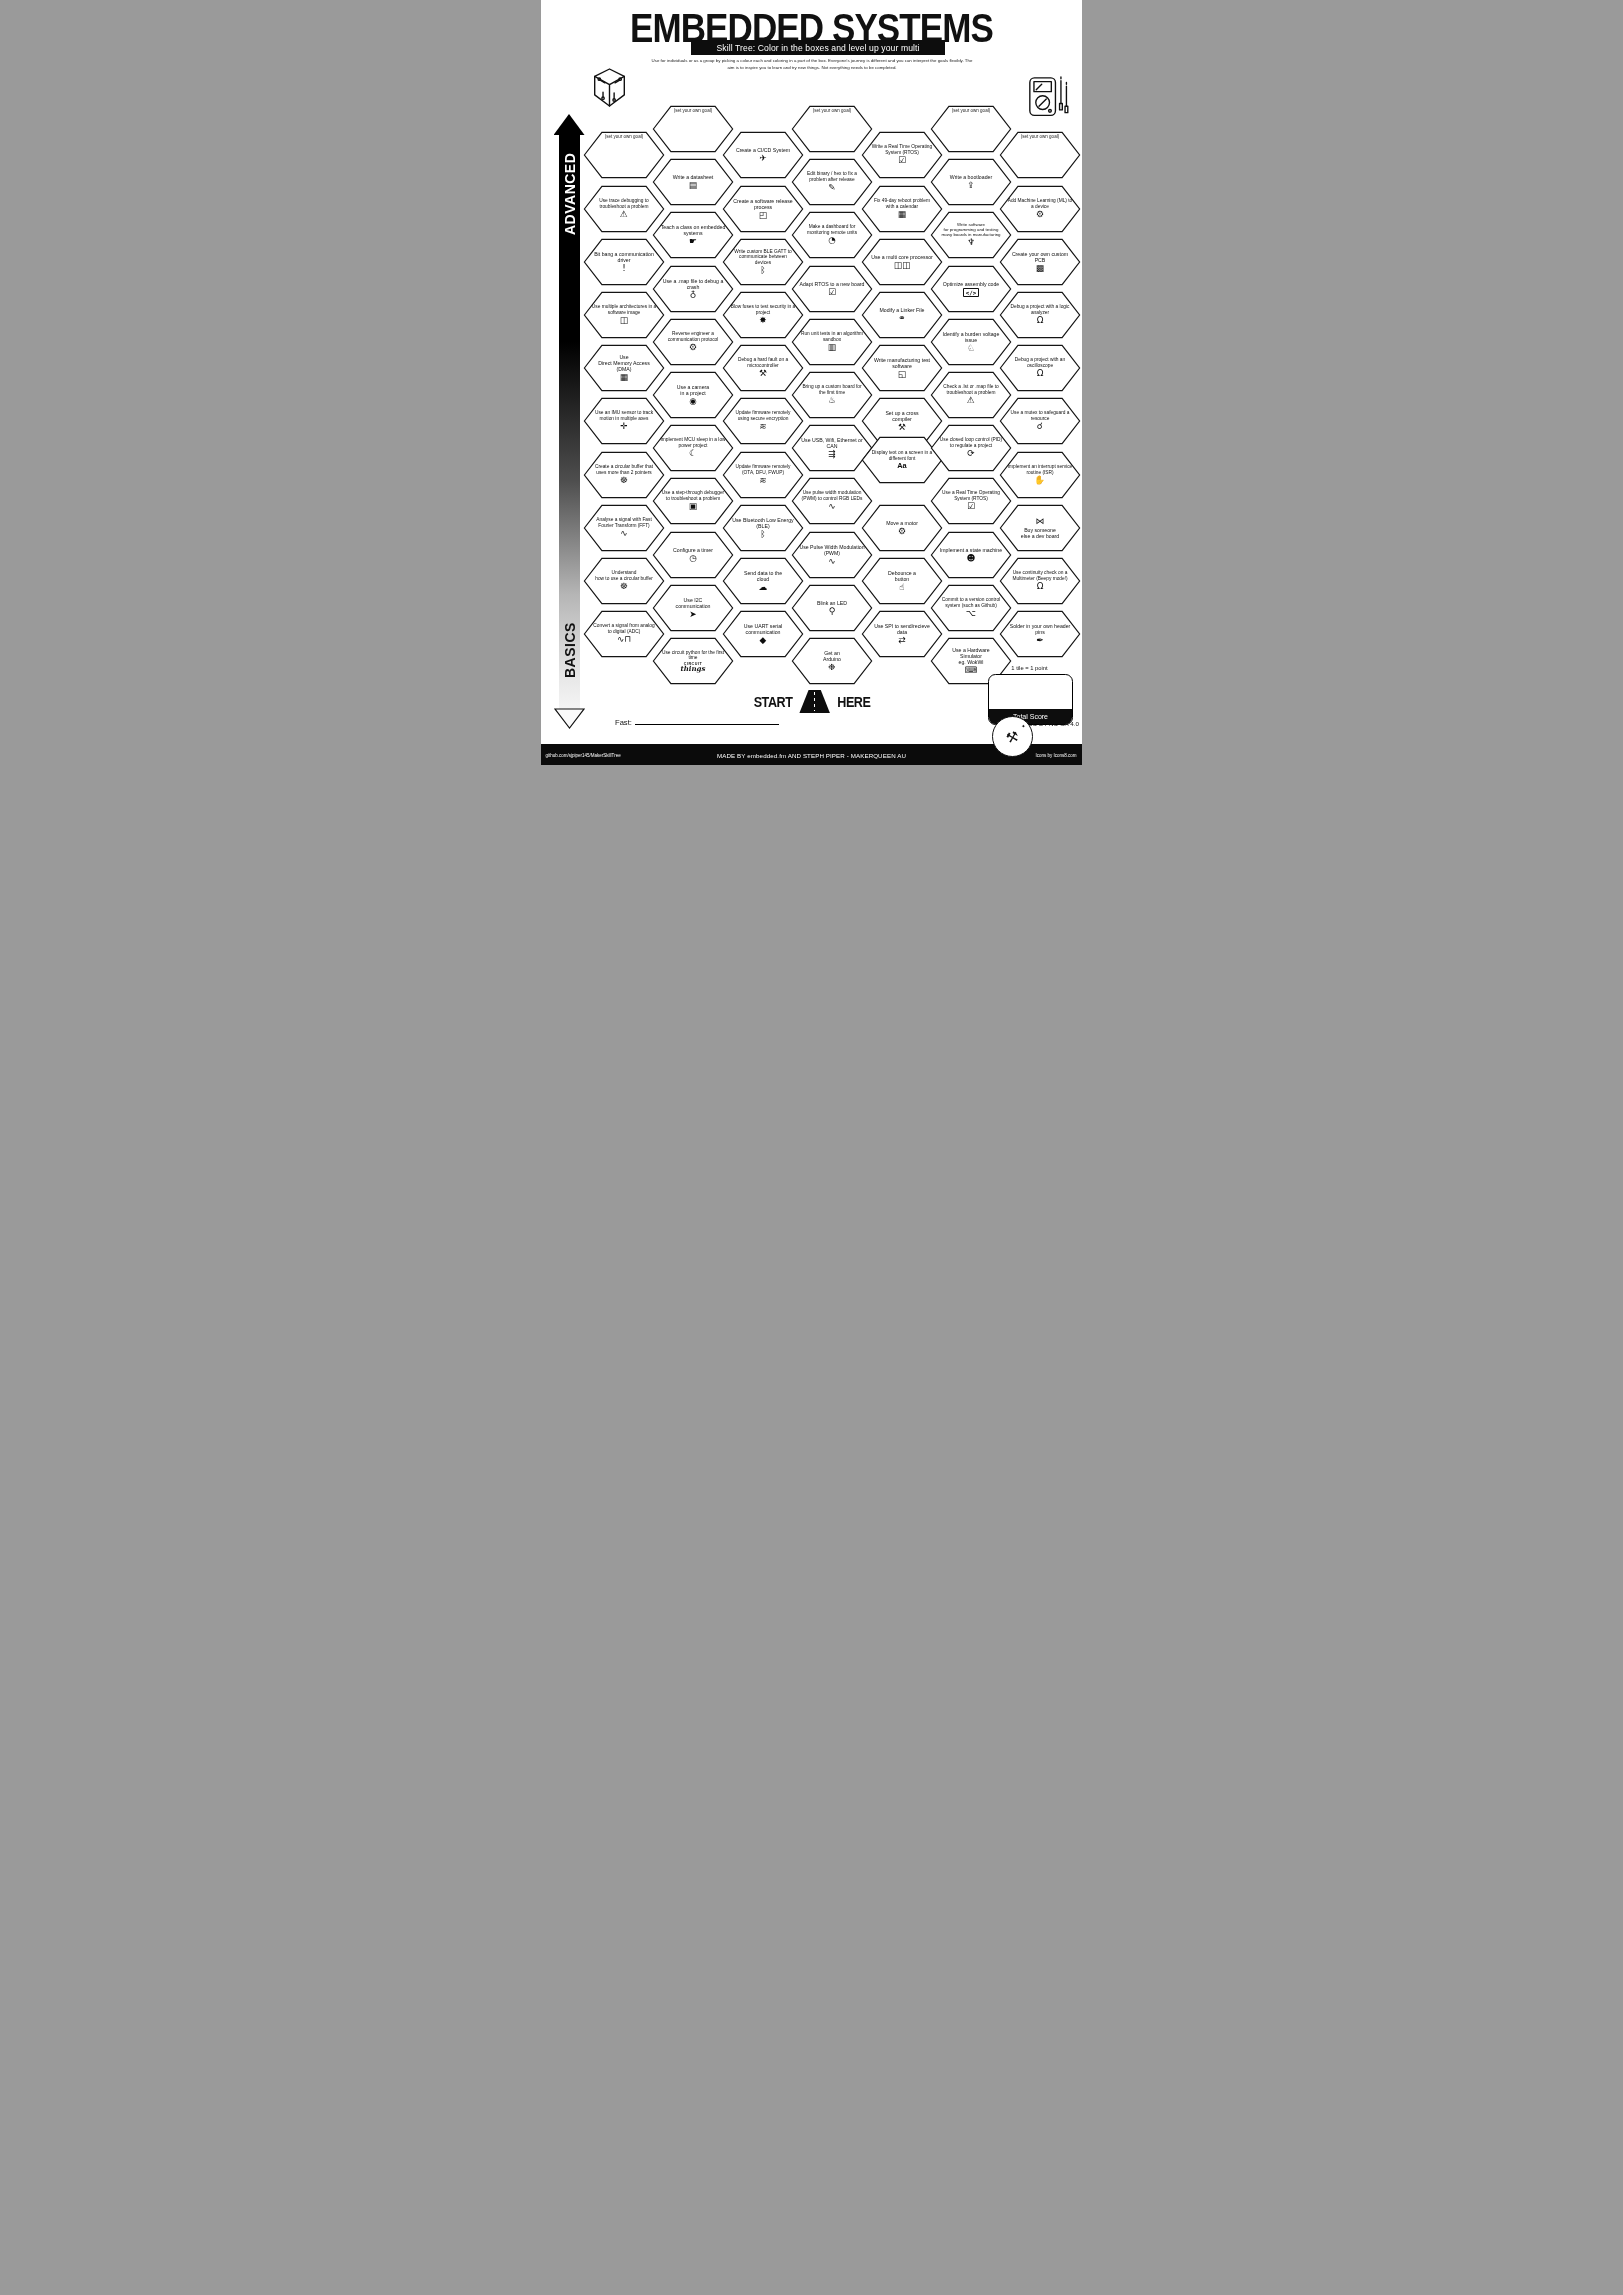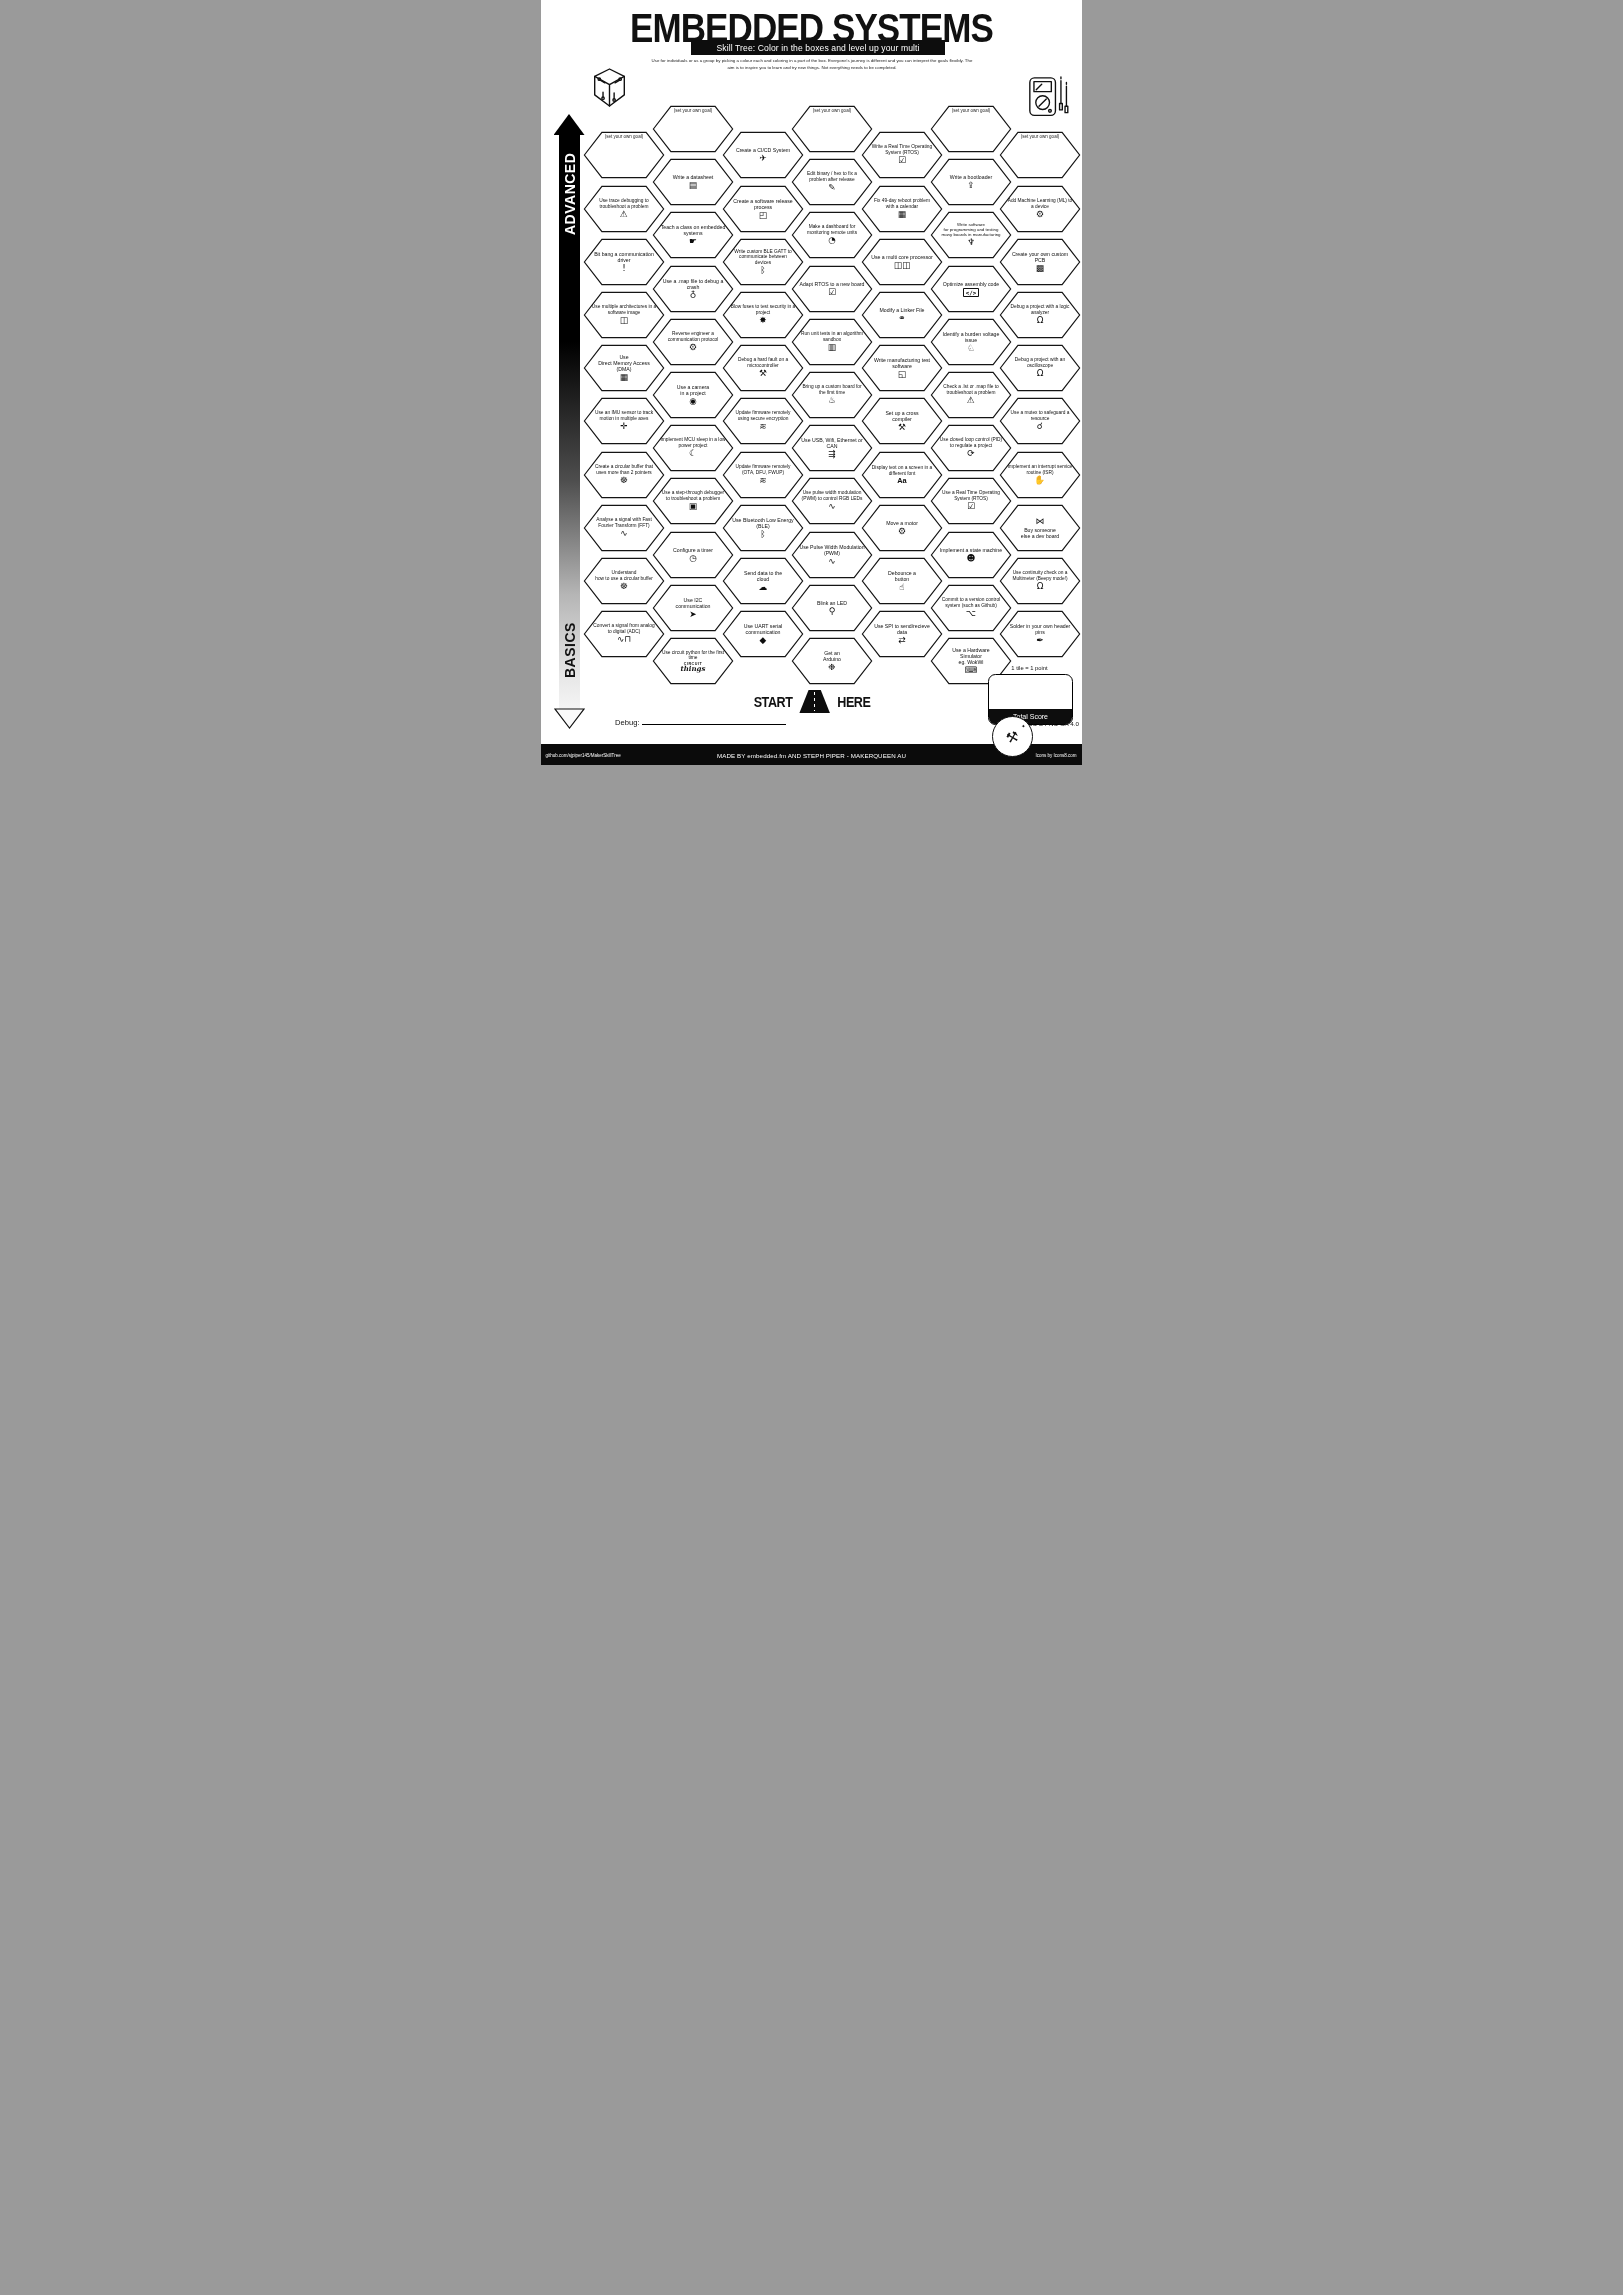--- a/index.html
+++ b/index.html
@@ -563,21 +563,21 @@
       <div class="hex" style="left: 320px; top: 397px;">
         <svg class="outline" viewBox="0 0 178 104">
           <polygon points="3,52 41,3 137,3 175,52 137,101 41,101"></polygon>
         </svg>
         <div class="hex-c">
           <span class="lbl ">Set up a cross
 compiler</span>
           <span class="icon">⚒</span>
         </div>
       </div>
-      <div class="hex" style="left: 320px; top: 451px;">
+      <div class="hex" style="left: 320px; top: 436px;">
         <svg class="outline" viewBox="0 0 178 104">
           <polygon points="3,52 41,3 137,3 175,52 137,101 41,101"></polygon>
         </svg>
         <div class="hex-c">
           <span class="lbl small">Display text on a screen in a different font</span>
           <span class="icon aa">Aa</span>
         </div>
       </div>
       <div class="hex" style="left: 320px; top: 504px;">
         <svg class="outline" viewBox="0 0 178 104">
@@ -800,21 +800,21 @@
       </div>
     </div>
 
   <div class="start">
     <span class="word">START</span>
     <span class="road"></span>
     <span class="word">HERE</span>
   </div>
 
   <div class="name-row">
-    <span>Debug:</span><span class="name-line"></span>
+    <span>Fast:</span><span class="name-line"></span>
   </div>
 
   <div class="tile-note">1 tile = 1 point</div>
   <div class="score-box">
     <div class="score-space"></div>
     <div class="score-strip">Total Score</div>
   </div>
   <div class="license">CC BY-NC-SA 4.0</div>
 
   <div class="mq-logo">

